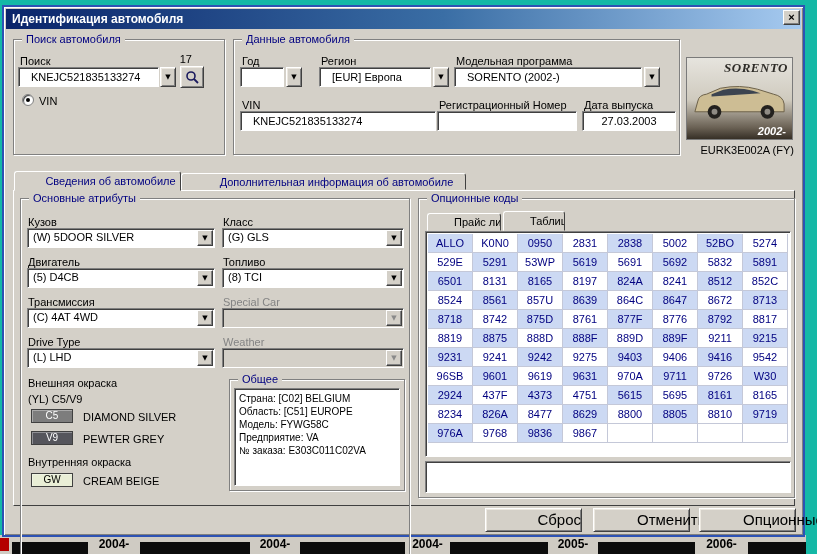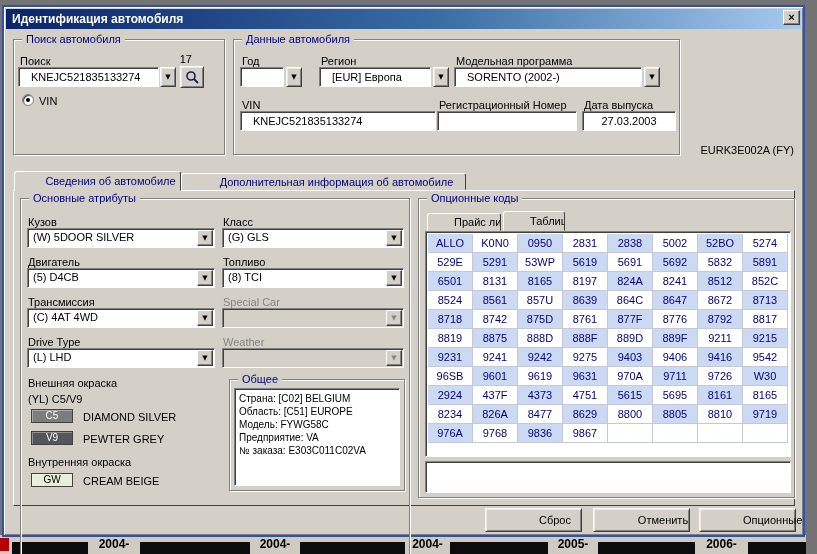--- a/index.html
+++ b/index.html
@@ -1,17 +1,17 @@
 <!DOCTYPE html>
 <html><head>
 <meta charset="utf-8">
 <style>
   * { margin:0; padding:0; box-sizing:border-box; }
   body { font-family:"Liberation Sans","DejaVu Sans",sans-serif; }
-  .page { position:relative; width:817px; height:554px; background:#737373; overflow:hidden; font-size:11px; color:#000; }
+  .page { position:relative; width:817px; height:554px; background:#14b8a6; overflow:hidden; font-size:11px; color:#000; }
   .dialog { position:absolute; left:4px; top:7px; width:799px; height:528px; background:#d4d0c8; z-index:2;
             box-shadow:0 0 0 2px #2d52b4, inset 1px 1px 0 #ffffff, inset -1px -1px 0 #808080; }
   .titlebar { position:absolute; left:2px; top:2px; width:795px; height:20px;
               background:linear-gradient(90deg,#0a246a 0%,#3a6ea5 55%,#a6caf0 100%);
               display:flex; align-items:center; padding-left:6px; }
   .title-text { color:#fff; font-weight:bold; font-size:12px; }
   .close-btn { position:absolute; right:3px; top:3px; width:17px; height:15px; background:#d4d0c8;
                border:1px solid; border-color:#fff #404040 #404040 #fff; box-shadow:inset -1px -1px 0 #808080;
                font-size:11px; font-weight:bold; text-align:center; line-height:13px; }
   .group { position:absolute; border:1px solid #808080; box-shadow:1px 1px 0 #fff, inset 1px 1px 0 #fff; }
@@ -25,21 +25,21 @@
   .combo .ctext { position:absolute; left:5px; top:2px; right:19px; white-space:nowrap; overflow:hidden; }
   .cbtn { position:absolute; right:1px; top:1px; bottom:1px; width:16px; background:#d4d0c8;
           border:1px solid; border-color:#fff #404040 #404040 #fff; box-shadow:inset -1px -1px 0 #808080;
           font-family:"DejaVu Sans",sans-serif; font-size:7px; text-align:center; line-height:15px; color:#000; }
   .combo.dis { background:#d4d0c8; }
   .combo.dis .cbtn { color:#8a8a8a; }
   .sbtn { position:absolute; background:#d4d0c8; border:1px solid; border-color:#fff #404040 #404040 #fff;
           box-shadow:inset 1px 1px 0 #ece8e0, inset -1px -1px 0 #808080; text-align:center;
           font-family:"DejaVu Sans",sans-serif; }
   .btn { position:absolute; background:#d4d0c8; border:1px solid; border-color:#fff #404040 #404040 #fff;
-         box-shadow:inset 1px 1px 0 #ece8e0, inset -1px -1px 0 #808080; font-size:11px; text-align:center; line-height:22px;padding-left:43px; }
+         box-shadow:inset 1px 1px 0 #ece8e0, inset -1px -1px 0 #808080; font-size:15px; text-align:right; line-height:22px;padding-left:43px; }
   .radio-o { position:absolute; width:12px; height:12px; border-radius:50%; background:#fff;
              border:1px solid #808080; box-shadow:inset 1px 1px 1px #404040; }
   .radio-dot { position:absolute; left:3px; top:3px; width:4px; height:4px; border-radius:50%; background:#000; }
   .tab { position:absolute; background:#d4d0c8; border:1px solid; border-color:#fff #404040 #d4d0c8 #fff;
          border-radius:3px 3px 0 0; text-align:center; color:#000080; white-space:nowrap; overflow:hidden;padding-left:26px; }
   .panel { position:absolute; background:#d4d0c8; border:1px solid; border-color:#fff #404040 #404040 #fff; }
   .white-box { position:absolute; background:#fff; border:1px solid; border-color:#808080 #fff #fff #808080;
                box-shadow:inset 1px 1px 0 #404040; overflow:hidden; }
   .grid { position:absolute; display:grid; grid-template-columns:repeat(8,45px); grid-auto-rows:19px; }
   .gcell { border-right:1px solid #c4c8d8; border-bottom:1px solid #c4c8d8; color:#000080;
@@ -110,20 +110,32 @@
       <span class="lbl" style="left:8px; top:59px;">VIN</span>
       <input class="edit" style="left: 6px; top: 71px; width: 196px; height: 20px;" value="KNEJC521835133274">
 
       <span class="lbl" style="left:205px; top:59px;">Регистрационный Номер</span>
       <input class="edit" style="left: 203px; top: 71px; width: 140px; height: 20px;" value="">
 
       <span class="lbl" style="left:350px; top:59px;">Дата выпуска</span>
       <input class="edit" style="left: 348px; top: 71px; width: 94px; height: 20px; text-align: center;" value="27.03.2003">
     </div>
 
+    <div class="carimg">
+      <span class="car-name">SORENTO</span>
+      <svg viewBox="0 0 100 42" style="position:absolute;left:4px;top:20px;width:98px;height:46px;">
+        <path d="M4 32 L7 21 Q8 15 16 14 L30 8 Q50 4 68 9 L84 14 Q94 16 95 24 L95 32 Z" fill="#cdbd94" stroke="#6a5f48" stroke-width="1"></path>
+        <path d="M21 14 L33 9.5 Q48 6.5 63 10.5 L71 13 L21 16.5 Z" fill="#3c4450"></path>
+        <circle cx="24" cy="32" r="7" fill="#23211e"></circle>
+          <circle cx="24" cy="32" r="3" fill="#8f8b84"></circle>
+        <circle cx="78" cy="32" r="7" fill="#23211e"></circle>
+          <circle cx="78" cy="32" r="3" fill="#8f8b84"></circle>
+      </svg>
+      <span class="car-year">2002-</span>
+    </div>
     <div class="img-caption">EURK3E002A (FY)</div>
 
     <div class="tab" style="left:10px; top:164px; width:167px; height:20px; line-height:19px; z-index:3;">Сведения об автомобиле</div>
     <div class="tab" style="left:177px; top:166px; width:285px; height:17px; line-height:16px; z-index:1;">Дополнительная информация об автомобиле</div>
     <div class="panel" style="left:9px; top:183px; width:782px; height:316px; z-index:2;"></div>
 
     <div class="group" style="left:16px; top:191px; width:390px; height:358px; z-index:4;">
       <span class="group-title">Основные атрибуты</span>
 
       <span class="lbl" style="left:7px; top:17px;">Кузов</span>

